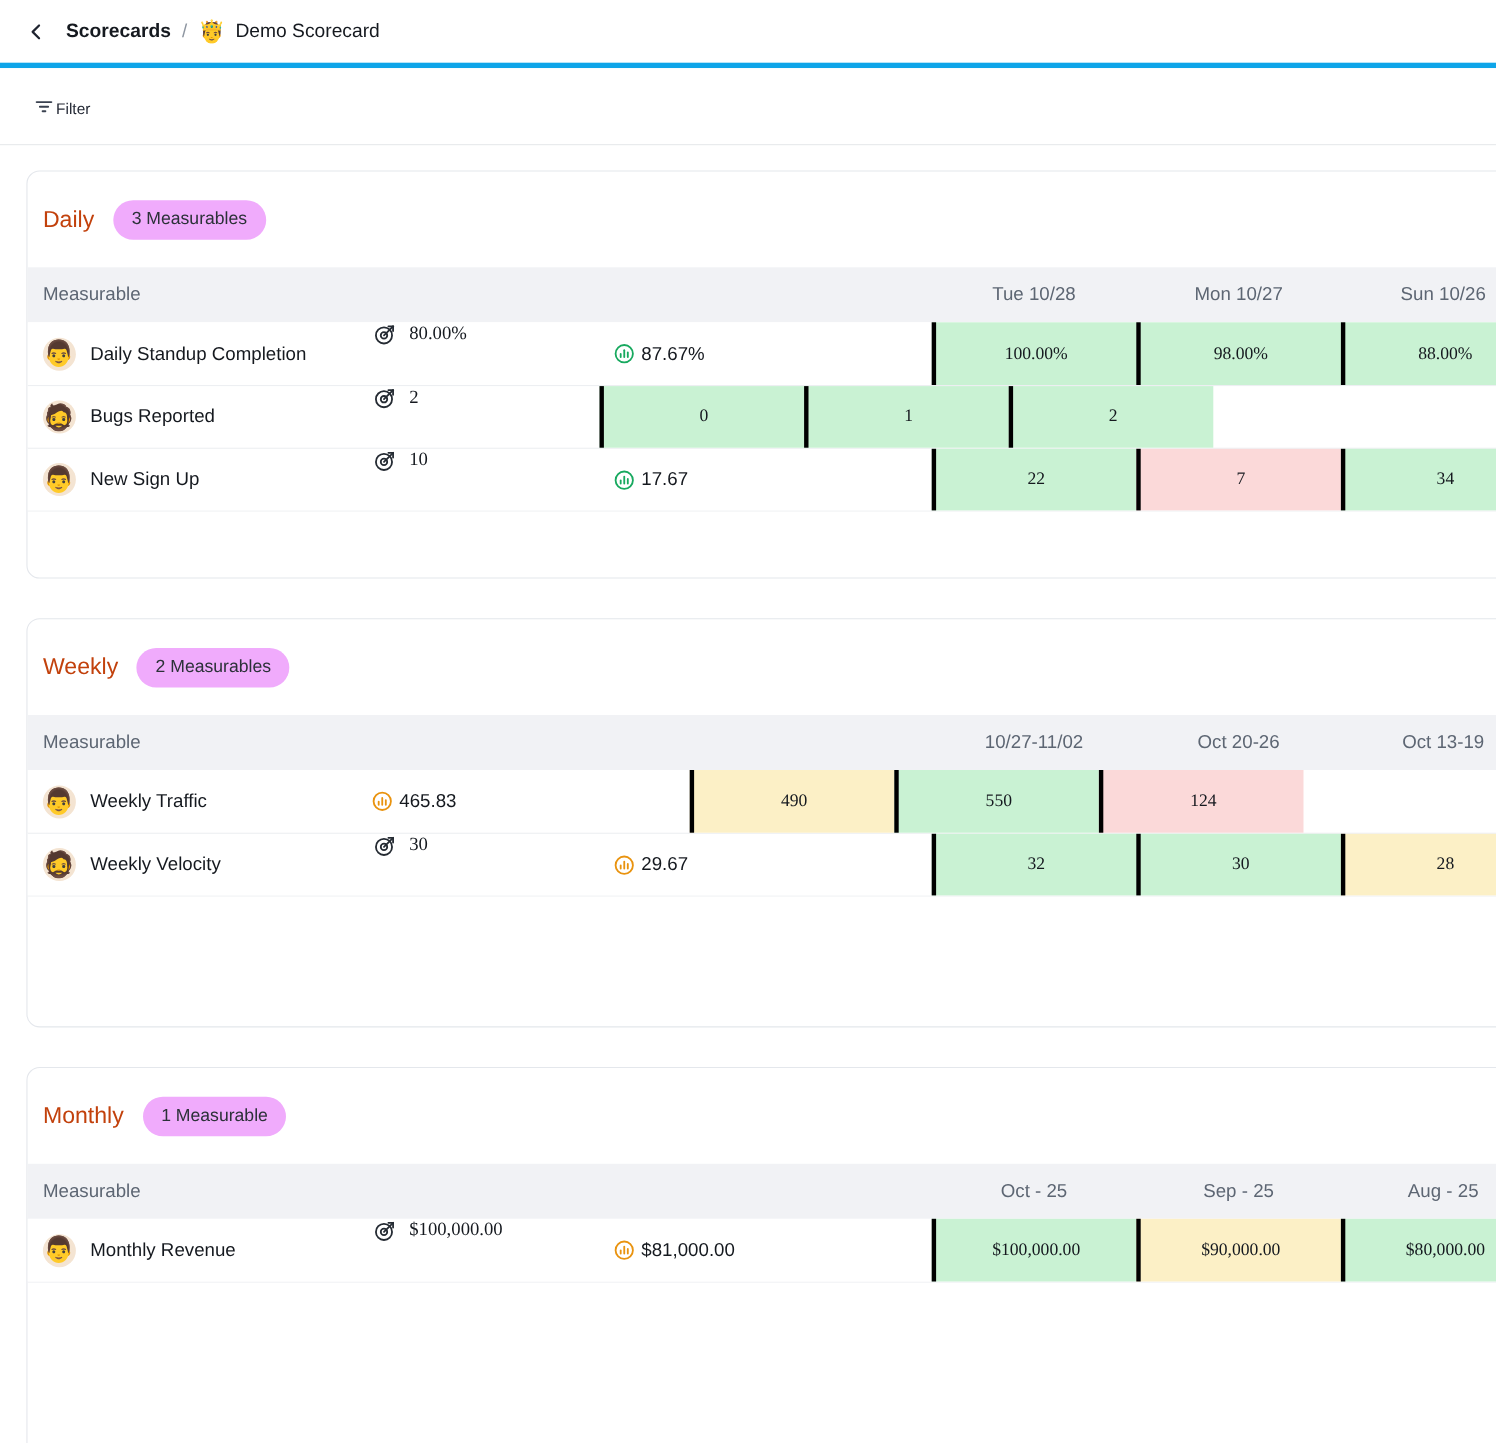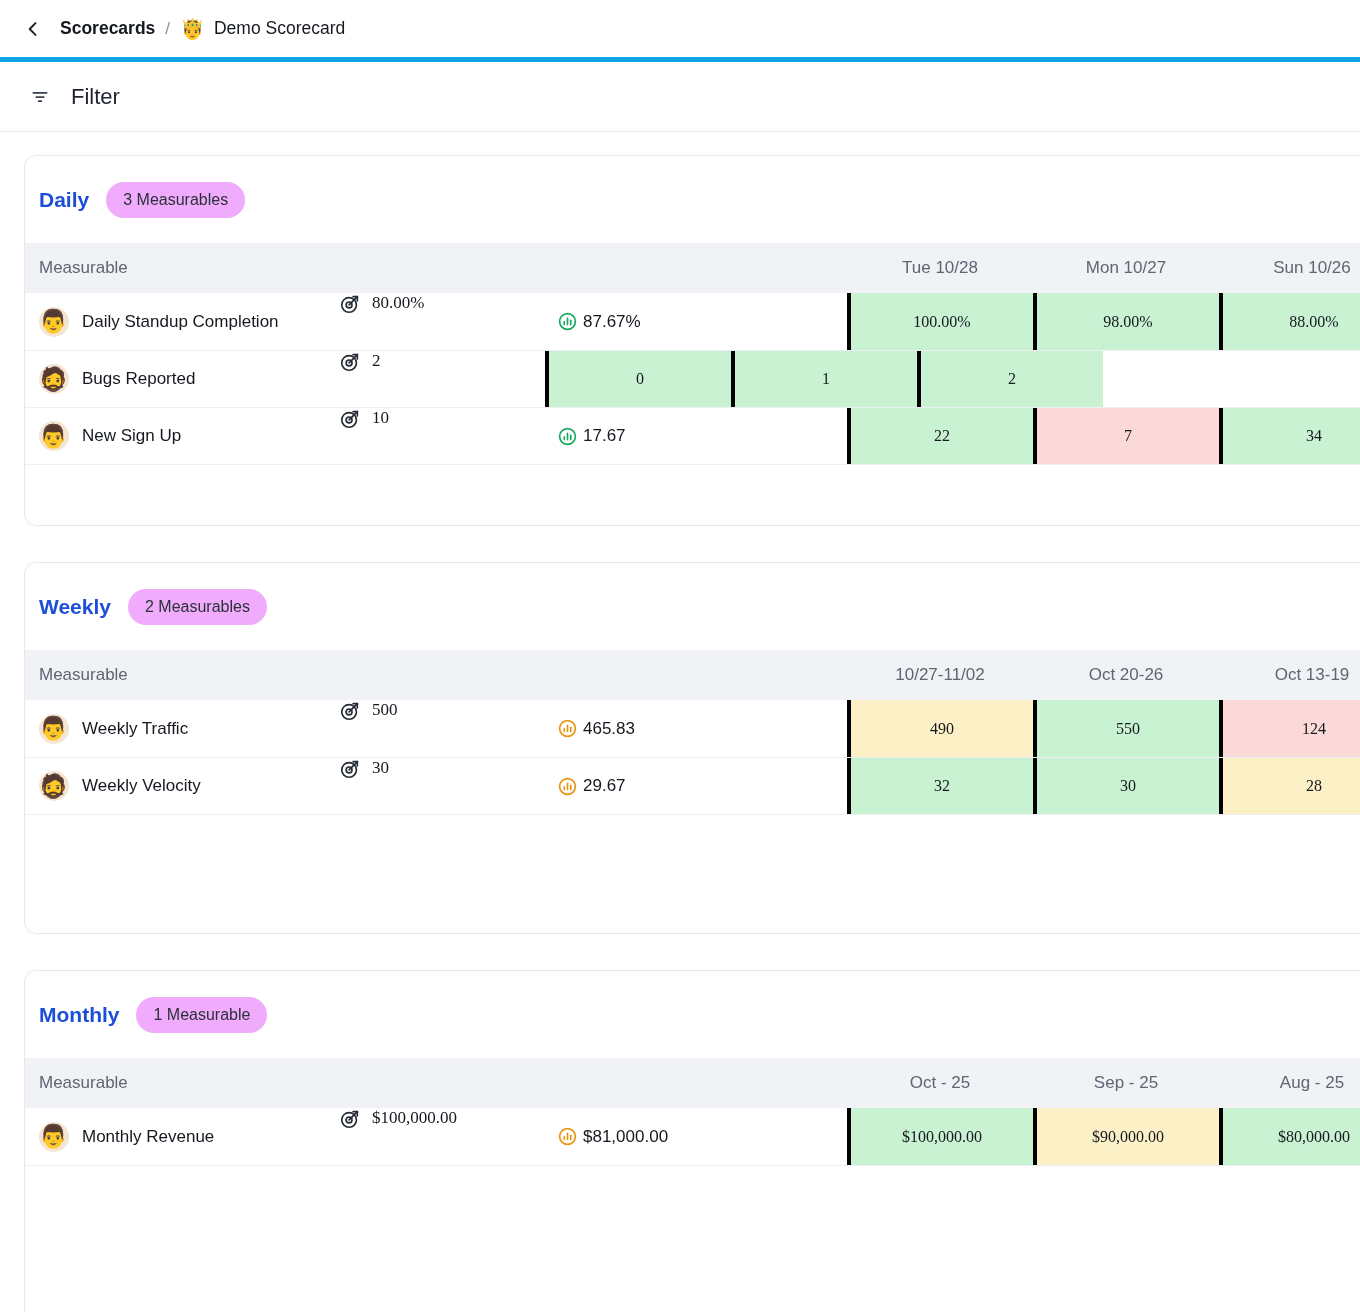--- a/index.html
+++ b/index.html
@@ -13,31 +13,31 @@
   
   .topbar { height: 62px; display: flex; align-items: center; padding: 0 16px; border-bottom: 5px solid #0ea5e9; background: #fff; }
   .back-btn { width: 34px; height: 34px; display: flex; align-items: center; justify-content: center; border: none; background: none; cursor: pointer; padding: 0; margin-right: 10px; color: #1f2430; }
   .crumb-root { font-size: 17.5px; font-weight: 700; color: #15191f; cursor: pointer; }
   .crumb-sep { font-size: 17px; color: #8d95a0; margin: 0 10px; }
   .title-emoji { font-size: 20px; margin-right: 9px; line-height: 1; }
   .crumb-current { font-size: 17.5px; font-weight: 500; color: #15191f; }
 
   
   .filterbar { height: 70px; display: flex; align-items: center; padding: 0 30px; border-bottom: 1px solid #e7e9ec; background: #fff; }
-  .filter-btn { display: flex; align-items: center; gap: 21px; font-size: 22px; font-weight: 500; color: #1f2430; border: none; background: none; cursor: pointer; padding: 0; font-family: inherit; }
+  .filter-btn { display: flex; align-items: flex-end; gap: 1px; font-size: 14px; font-weight: 500; color: #1f2430; border: none; background: none; cursor: pointer; padding: 0; font-family: inherit; }
 
   
   .content { padding: 23px 0 0 24px; }
   .card { width: 1560px; background: #fff; border: 1px solid #e4e7ec; border-radius: 12px; margin-bottom: 36px; overflow: hidden; }
   .card:nth-child(1) { padding-bottom: 60px; }
   .card:nth-child(2) { padding-bottom: 118px; }
   .card:nth-child(3) { padding-bottom: 220px; }
 
   .card-header { display: flex; align-items: center; gap: 17px; padding: 26px 14px 25px 14px; }
-  .card-title { font-size: 21px; font-weight: 700; margin: 0; color: #1d4ed8; }
+  .card-title { font-size: 21px; font-weight: 400; margin: 0; color: #c2410c; }
   .pill { background: #f0abfc; border-radius: 999px; padding: 9px 17px; font-size: 16px; color: #2b3138; white-space: nowrap; }
 
   .thead { display: flex; align-items: center; height: 50px; background: #f1f2f5; color: #5d6673; font-size: 17px; }
   .m-label { width: 822px; padding-left: 14px; flex: none; }
   .col-headers { display: flex; flex: none; }
   .col-h { width: 186px; text-align: center; flex: none; }
 
   .tbody { border-bottom: 1px solid #edeff2; }
   .row { display: flex; align-items: stretch; height: 57px; border-top: 1px solid #edeff2; background: #fff; }
   .row:first-child { border-top: none; }
@@ -206,32 +206,20 @@
           <div class="col-h">Oct 20-26</div>
           <div class="col-h">Oct 13-19</div>
         </div>
     </div>
     <div class="tbody">
   <div class="row">
     <div class="row-left">
       <span class="avatar">👨</span>
       <span class="m-name">Weekly Traffic</span>
     </div>
-    <div class="goal">
-      <span class="icon-wrap">
-        <svg width="22" height="22" viewBox="0 0 24 24" fill="none" stroke="#252b33" stroke-width="1.8" stroke-linecap="round" stroke-linejoin="round">
-          <circle cx="11" cy="13" r="8"></circle>
-          <circle cx="11" cy="13" r="3.2"></circle>
-          <path d="M11 13 L20 4"></path>
-                <path d="M20 4 h-4.6"></path>
-                <path d="M20 4 v4.6"></path>
-        </svg>
-      </span>
-      <span>500</span>
-    </div>
     <div class="avg">
       <span class="icon-wrap" style="color: rgb(233, 147, 15);">
         <svg width="21" height="21" viewBox="0 0 24 24" fill="none" stroke="currentColor" stroke-width="1.9" stroke-linecap="round">
           <circle cx="12" cy="12" r="9"></circle>
           <path d="M8.3 15.5 v-3.2"></path>
                 <path d="M12 15.5 v-7"></path>
                 <path d="M15.7 15.5 v-4.8"></path>
         </svg>
       </span>
       <span>465.83</span>

